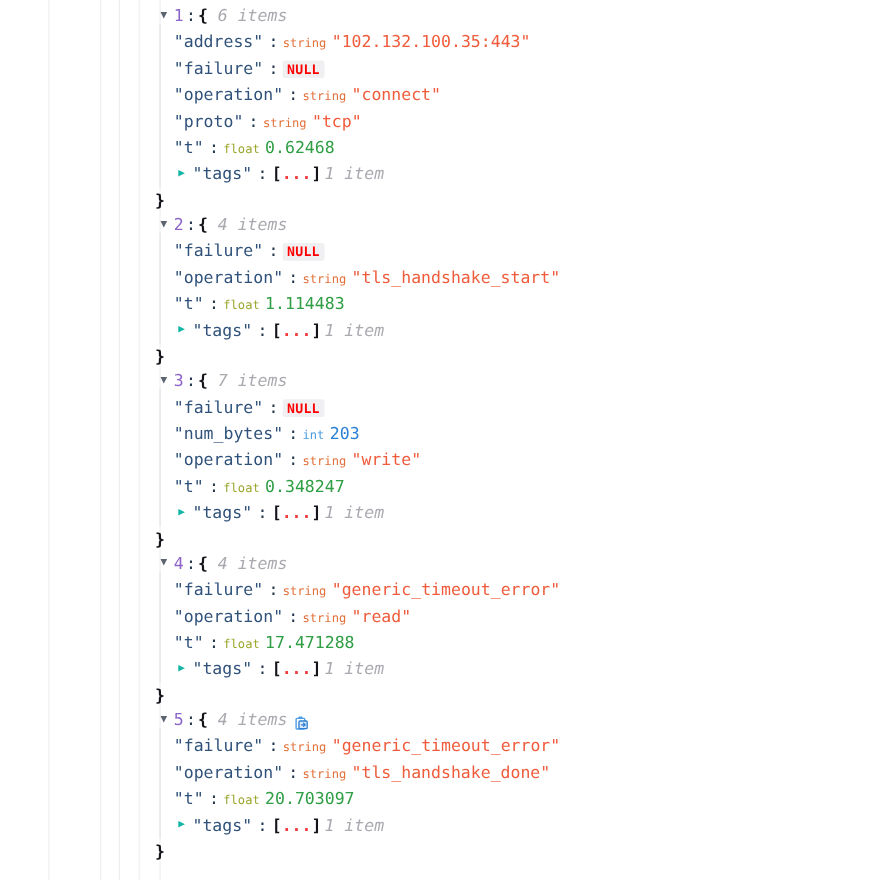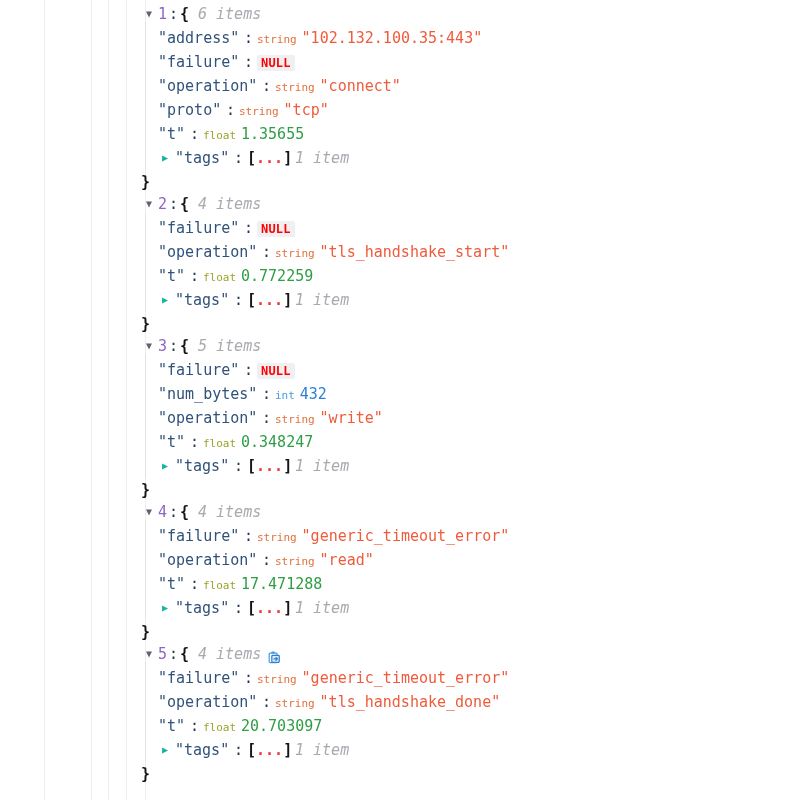--- a/index.html
+++ b/index.html
@@ -139,21 +139,21 @@
     <div class="row" style="position: absolute; top: 98px; left: 0px; width: 811px;">
       <span class="lbl key" style="left: 158px;">"proto"</span>
       <span class="lbl colon" style="left: 226px;">:</span>
       <span class="lbl typ-string" style="left: 239px; bottom: 4px; line-height: normal;">string</span>
       <span class="lbl val-string" style="left: 283.6px;">"tcp"</span>
     </div>
     <div class="row" style="position: absolute; top: 122px; left: 0px; width: 811px;">
       <span class="lbl key" style="left: 158px;">"t"</span>
       <span class="lbl colon" style="left: 190px;">:</span>
       <span class="lbl typ-float" style="left: 203px; bottom: 4px; line-height: normal;">float</span>
-      <span class="lbl val-float" style="left: 241px;">1.35655</span>
+      <span class="lbl val-float" style="left: 241px;">0.62468</span>
     </div>
     <div class="row" style="position: absolute; top: 146px; left: 0px; width: 811px;">
       <span class="twisty closed" style="left: 159px;">▶</span>
       <span class="lbl key" style="left: 175px;">"tags"</span>
       <span class="lbl colon" style="left: 234px;">:</span>
       <span class="lbl bracket" style="left: 247px;"><span>[</span><span class="dots">...</span><span>]</span></span>
       <span class="lbl count" style="left: 295px;">1 item</span>
     </div>
     <div class="noderail" style="top: 22px; height: 148px;"></div>
     <div class="row" style="position: absolute; top: 170px; left: 0px; width: 811px;">
@@ -174,50 +174,50 @@
     <div class="row" style="position: absolute; top: 240px; left: 0px; width: 811px;">
       <span class="lbl key" style="left: 158px;">"operation"</span>
       <span class="lbl colon" style="left: 262px;">:</span>
       <span class="lbl typ-string" style="left: 275px; bottom: 4px; line-height: normal;">string</span>
       <span class="lbl val-string" style="left: 319.6px;">"tls_handshake_start"</span>
     </div>
     <div class="row" style="position: absolute; top: 264px; left: 0px; width: 811px;">
       <span class="lbl key" style="left: 158px;">"t"</span>
       <span class="lbl colon" style="left: 190px;">:</span>
       <span class="lbl typ-float" style="left: 203px; bottom: 4px; line-height: normal;">float</span>
-      <span class="lbl val-float" style="left: 241px;">0.772259</span>
+      <span class="lbl val-float" style="left: 241px;">1.114483</span>
     </div>
     <div class="row" style="position: absolute; top: 288px; left: 0px; width: 811px;">
       <span class="twisty closed" style="left: 159px;">▶</span>
       <span class="lbl key" style="left: 175px;">"tags"</span>
       <span class="lbl colon" style="left: 234px;">:</span>
       <span class="lbl bracket" style="left: 247px;"><span>[</span><span class="dots">...</span><span>]</span></span>
       <span class="lbl count" style="left: 295px;">1 item</span>
     </div>
     <div class="noderail" style="top: 212px; height: 100px;"></div>
     <div class="row" style="position: absolute; top: 312px; left: 0px; width: 811px;">
       <span class="lbl brace" style="left: 141px;">}</span>
     </div>
     <div class="row" style="position: absolute; top: 334px; left: 0px; width: 811px;">
       <span class="twisty open" style="left: 143px;">▼</span>
       <span class="lbl idx" style="left: 158px;">3</span>
       <span class="lbl colon" style="left: 169px;">:</span>
       <span class="lbl brace" style="left: 180px;">{</span>
-      <span class="lbl count" style="left: 198px;">5 items</span>
+      <span class="lbl count" style="left: 198px;">7 items</span>
     </div>
     <div class="row" style="position: absolute; top: 358px; left: 0px; width: 811px;">
       <span class="lbl key" style="left: 158px;">"failure"</span>
       <span class="lbl colon" style="left: 244px;">:</span>
       <span class="lbl val-null" style="left: 257px; line-height: 14px; top: 5px;">NULL</span>
     </div>
     <div class="row" style="position: absolute; top: 382px; left: 0px; width: 811px;">
       <span class="lbl key" style="left: 158px;">"num_bytes"</span>
       <span class="lbl colon" style="left: 262px;">:</span>
       <span class="lbl typ-int" style="left: 275px; bottom: 4px; line-height: normal;">int</span>
-      <span class="lbl val-int" style="left: 299.8px;">432</span>
+      <span class="lbl val-int" style="left: 299.8px;">203</span>
     </div>
     <div class="row" style="position: absolute; top: 406px; left: 0px; width: 811px;">
       <span class="lbl key" style="left: 158px;">"operation"</span>
       <span class="lbl colon" style="left: 262px;">:</span>
       <span class="lbl typ-string" style="left: 275px; bottom: 4px; line-height: normal;">string</span>
       <span class="lbl val-string" style="left: 319.6px;">"write"</span>
     </div>
     <div class="row" style="position: absolute; top: 430px; left: 0px; width: 811px;">
       <span class="lbl key" style="left: 158px;">"t"</span>
       <span class="lbl colon" style="left: 190px;">:</span>

